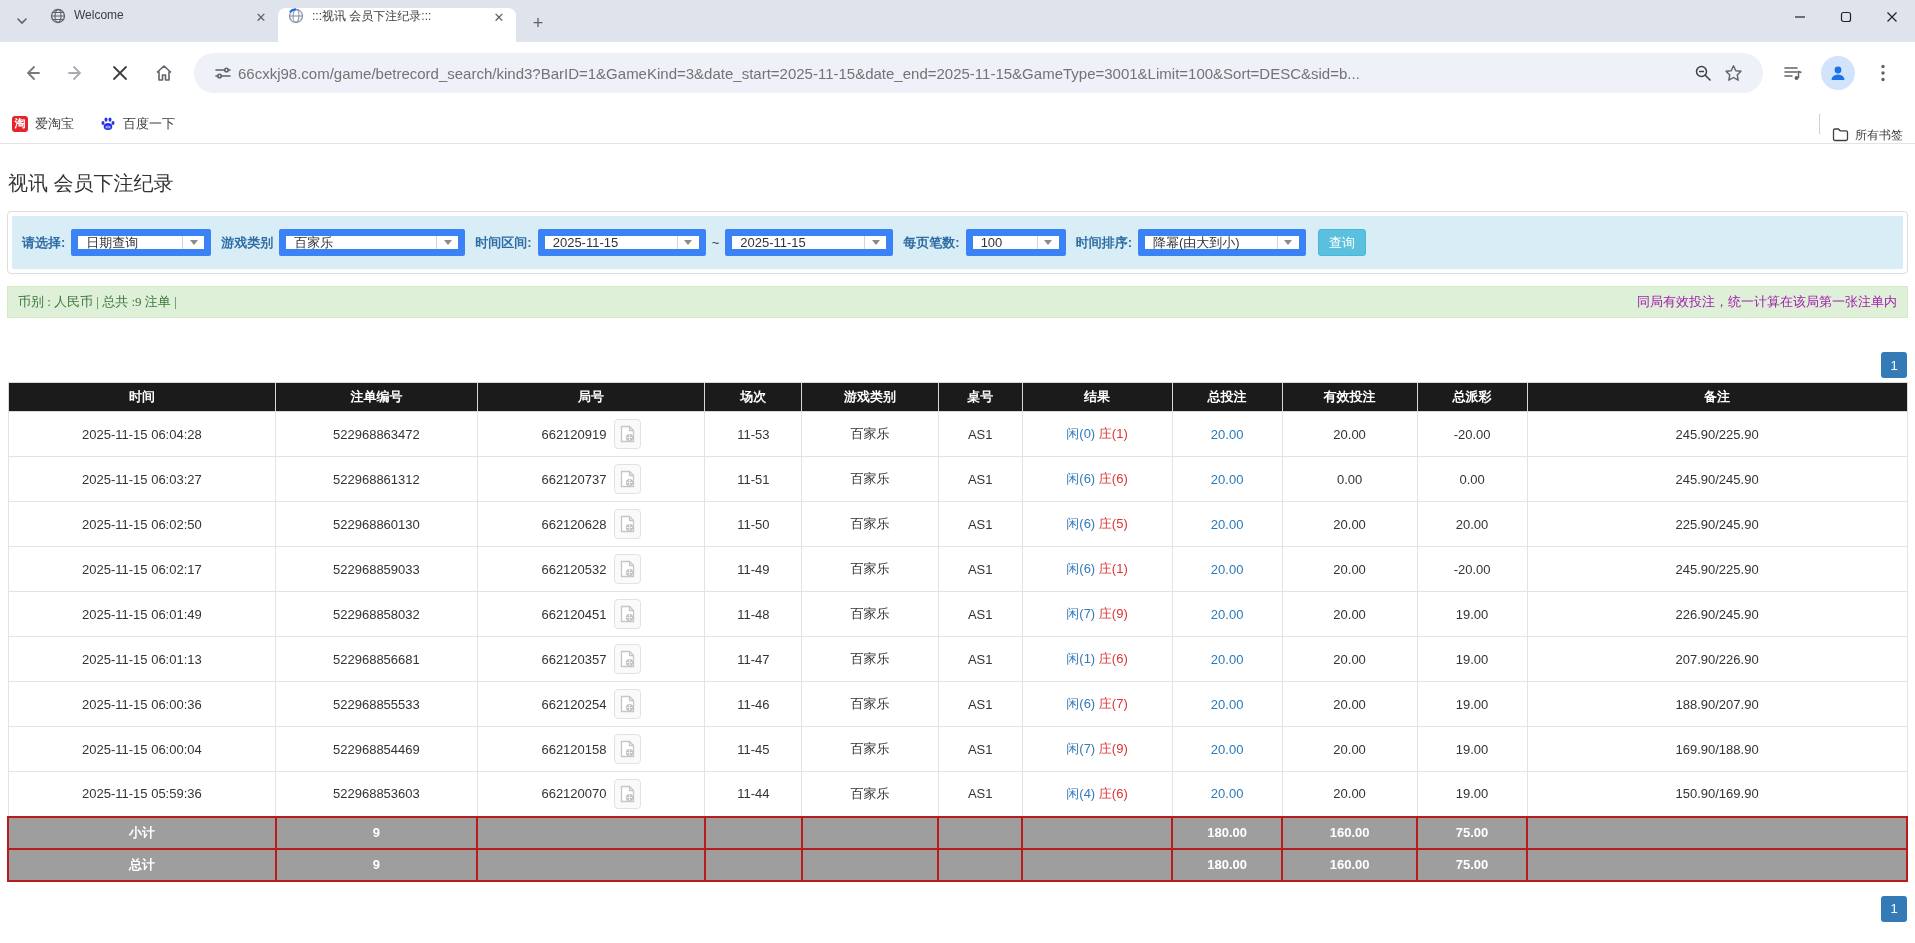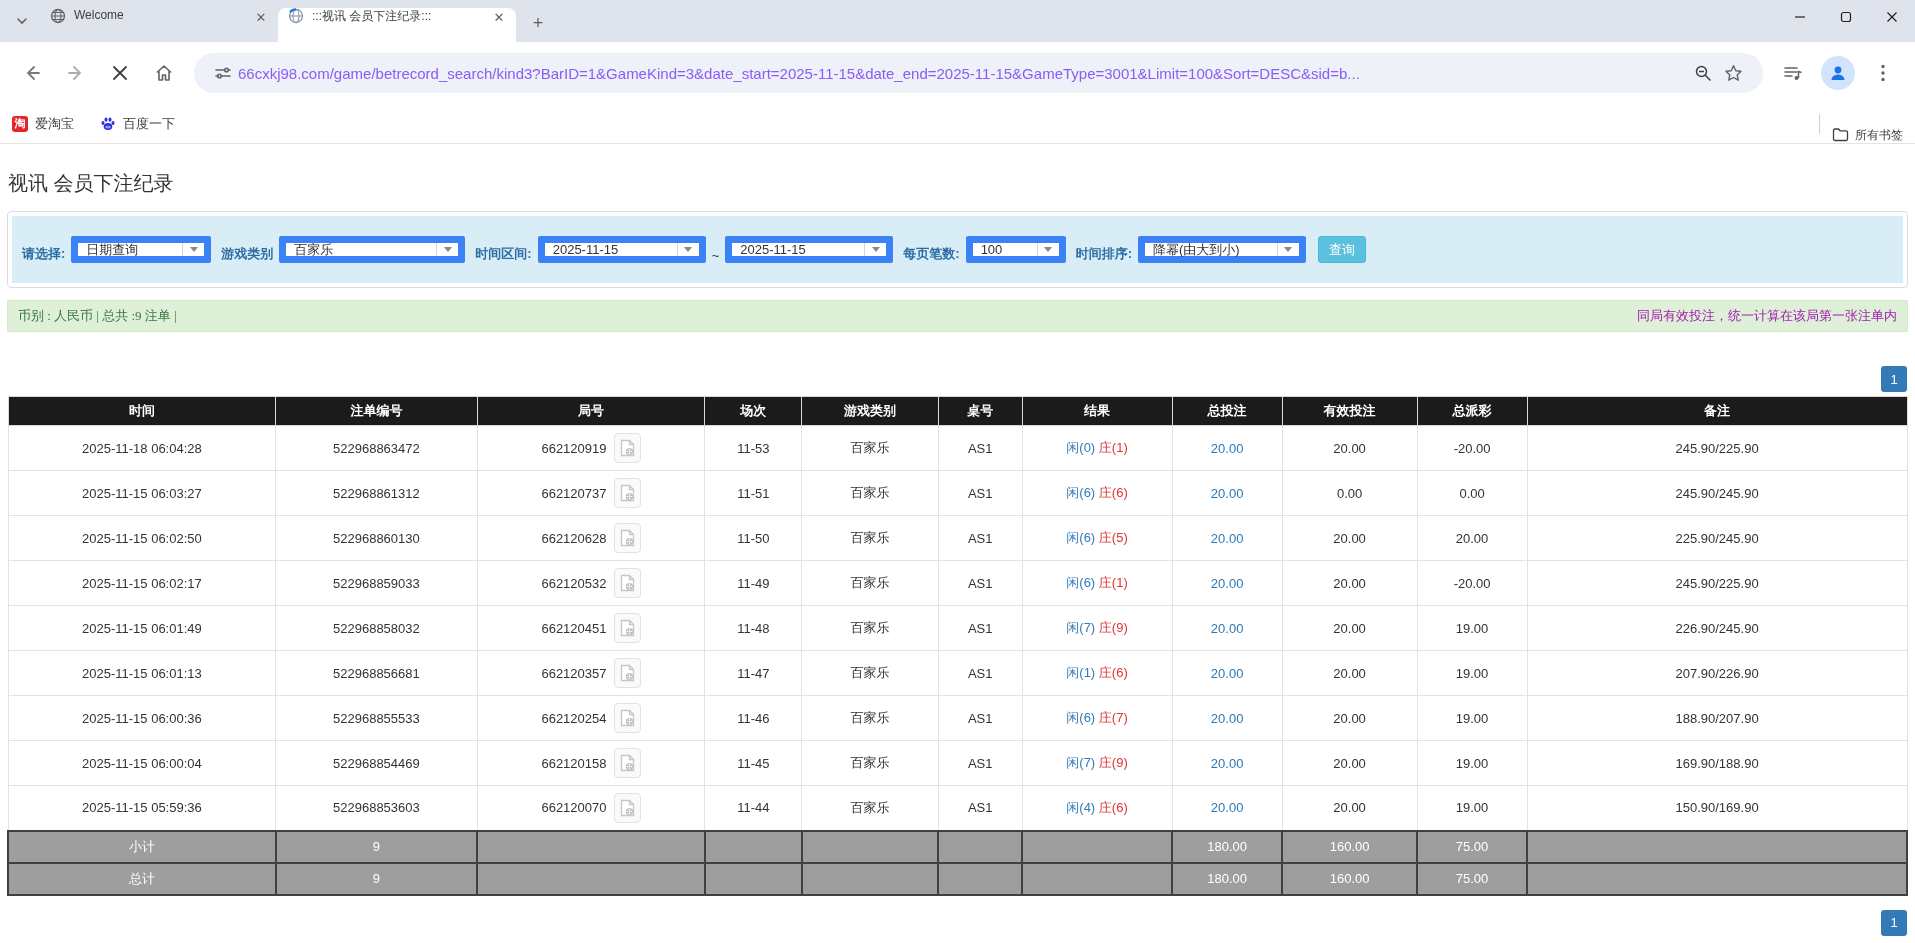--- a/index.html
+++ b/index.html
@@ -15,62 +15,62 @@
   .tab .favicon { width:16px; height:16px; margin-right:8px; flex:0 0 auto; }
   .tab .tab-title { flex:1; white-space:nowrap; overflow:hidden; text-overflow:ellipsis; }
   .tab .tab-close { width:18px; height:18px; border-radius:50%; display:flex; align-items:center; justify-content:center; font-size:13px; color:#5f6368; cursor:pointer; margin-left:6px; }
   .newtab-btn { width:28px; height:28px; margin:0 0 5px 8px; border:none; background:transparent; border-radius:50%; font-size:18px; color:#5f6368; cursor:pointer; }
   .win-controls { position:absolute; right:0; top:0; height:34px; display:flex; }
   .win-btn { width:46px; height:34px; border:none; background:transparent; display:flex; align-items:center; justify-content:center; cursor:pointer; }
 
   .toolbar { height:62px; background:#fff; display:flex; align-items:center; padding:0 10px; }
   .nav-btn { width:40px; height:40px; border:none; background:transparent; border-radius:50%; display:flex; align-items:center; justify-content:center; cursor:pointer; margin:0 2px; }
   .urlbar { flex:1; height:40px; background:#eef1f8; border-radius:20px; display:flex; align-items:center; padding:0 14px; margin:0 8px; }
-  .url-text { flex:1; font-size:15px; color:#8b5cf6; white-space:nowrap; overflow:hidden; }
+  .url-text { flex:1; font-size:15px; color:#737373; white-space:nowrap; overflow:hidden; }
   .url-icon { margin:0 6px; flex:0 0 auto; display:flex; }
   .toolbar-right { display:flex; align-items:center; }
   .avatar { width:34px; height:34px; border-radius:50%; background:#d2e3fc; display:flex; align-items:center; justify-content:center; margin:0 6px; cursor:pointer; }
 
   .bookmarksbar { height:40px; background:#fff; display:flex; align-items:center; padding:0 12px; border-bottom:1px solid #e4e4e4; }
   .bookmark { display:flex; align-items:center; font-size:13px; color:#3c4043; margin-right:26px; cursor:pointer; }
   .bookmark .bm-icon { margin-right:7px; display:flex; }
   .bm-spacer { flex:1; }
   .bm-divider { width:1px; height:20px; background:#d0d0d0; margin-right:12px; }
   .all-bookmarks { display:flex; font-size:12px; color:#3c4043; cursor:pointer;margin-top:24px; }
   .all-bookmarks svg { margin-right:6px; }
 
   .taobao-fav { width:16px; height:16px; background:#e6252a; border-radius:3px; color:#fff; font-size:11px; display:flex; align-items:center; justify-content:center; font-weight:bold; }
 
   
   .content { padding:0; }
   .page-title { font-size:20px; font-weight:normal; color:#333; margin:26px 0 14px 8px; }
 
   .filter-panel { margin:0 7px; border:1px solid #ddd; border-radius:4px; padding:4px; background:#fff; }
-  .filter-bar { background:#d9edf7; padding:20px 10px; display:flex; align-items:flex-end; font-size:13px; }
+  .filter-bar { background:#d9edf7; padding:13px 10px; display:flex; align-items:center; font-size:13px; }
   .f-label { color:#31708f; font-weight:bold; margin:0 6px 0 10px; white-space:nowrap; color:#2e6da4; }
   .combo { background:#fff; border:7px solid #3b82f6; height:27px; display:flex; align-items:center; border-radius:2px; }
   .combo .combo-text { padding:0 8px; font-size:13px; color:#333; flex:1; white-space:nowrap; overflow:hidden; }
   .combo .combo-arrow { width:22px; height:100%; border-left:1px solid #d5d5d5; display:flex; align-items:center; justify-content:center; cursor:pointer; background:#fff; }
   .combo .combo-arrow::after { content:""; width:0; height:0; border-left:4px solid transparent; border-right:4px solid transparent; border-top:5px solid #8a8a8a; }
   .tilde { margin:0 6px; color:#333; }
   .search-btn { background:#5bc0de; color:#fff; border:1px solid #46b8da; border-radius:3px; height:27px; padding:0 10px; font-size:13px; margin-left:12px; cursor:pointer; }
 
   .status-bar { margin:12px 7px 0 7px; background:#dff0d8; border:1px solid #d6e9c6; height:32px; display:flex; align-items:center; justify-content:space-between; padding:0 10px; font-size:13px; }
   .status-left { color:#3c763d;font-family:Liberation Serif, serif; }
   .status-right { color:#a21caf; }
 
   .pager { display:flex; justify-content:flex-end; margin:0 8px; }
   .pager.top { margin-top:34px; margin-bottom:4px; }
   .pager.bottom { margin-top:14px; }
   .page-btn { background:#337ab7; color:#fff; min-width:26px; height:26px; border-radius:3px; display:flex; align-items:center; justify-content:center; font-size:13px; cursor:pointer; }
 
   table.bet-table { width:calc(100% - 14px); margin:0 7px; border-collapse:collapse; font-size:13px; table-layout:fixed; }
   .bet-table th { background:#1b1b1b; color:#fff; font-weight:bold; height:29px; border:1px solid #d9d9d9; text-align:center; }
   .bet-table td { border:1px solid #e3e3e3; text-align:center; height:45px; color:#333; background:#fff; }
-  .bet-table tr.footer-row td { background:#9e9e9e; color:#fff; font-weight:normal; height:32px; border:2px solid #404040; }
+  .bet-table tr.footer-row td { background:#9e9e9e; color:#fff; font-weight:bold; height:32px; border:2px solid #b91c1c; }
   .result-player { color:#337ab7; }
   .result-banker { color:#dd3333; }
   .bet-link { color:#2a7ab9; text-decoration:none; cursor:pointer; }
   .payout-neg { color:#f00000; }
   .round-cell { display:inline-flex; align-items:center; gap:7px; }
   .video-btn { width:27px; height:30px; background:#fafafa; border:1px solid #e2e2e2; border-radius:4px; display:inline-flex; align-items:center; justify-content:center; cursor:pointer; }
 </style>
 </head>
 <body>
 
@@ -305,21 +305,21 @@
           <th>桌号</th>
           <th>结果</th>
           <th>总投注</th>
           <th>有效投注</th>
           <th>总派彩</th>
           <th>备注</th>
         </tr>
       </thead>
     <tbody>
         <tr>
-          <td>2025-11-18 06:04:28</td>
+          <td>2025-11-15 06:04:28</td>
           <td>522968863472</td>
           <td><span class="round-cell">
               <span>662120919</span>
               <span class="video-btn">
                 <svg width="15" height="18" viewBox="0 0 15 18">
                   <path d="M1.5 1.5 h8 l4 4 v11 h-12 Z" fill="#fff" stroke="#c6c6c6" stroke-width="1.3"></path>
                   <path d="M9.5 1.5 v4 h4" fill="none" stroke="#c6c6c6" stroke-width="1.3"></path>
                   <circle cx="9.5" cy="12.5" r="3.6" fill="#bdbdbd"></circle>
                   <circle cx="9.5" cy="12.5" r="1" fill="#fff"></circle>
                   <circle cx="9.5" cy="10.4" r="0.8" fill="#fff"></circle>

